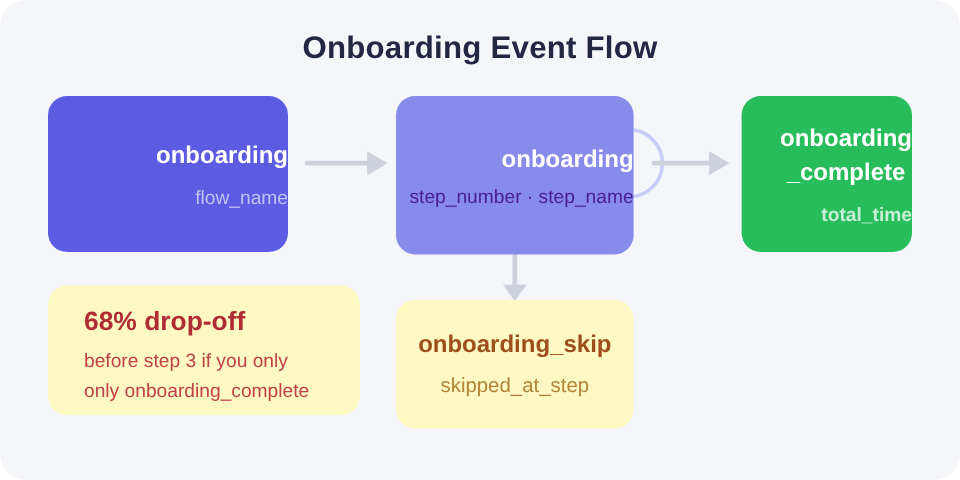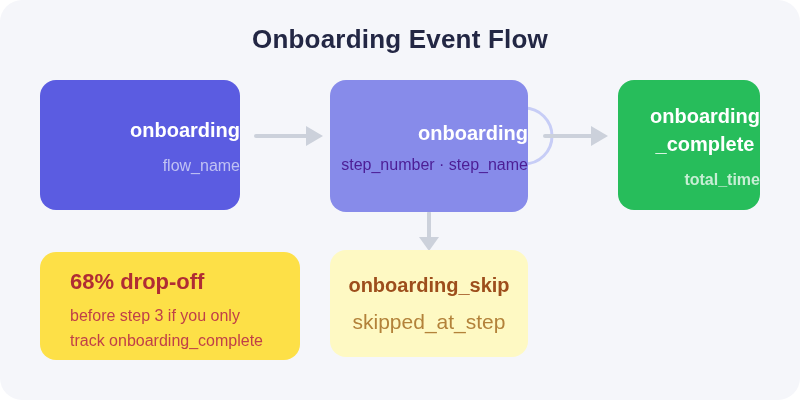--- a/index.html
+++ b/index.html
@@ -57,24 +57,24 @@
   }
   .node-start    { left: 40px;  top: 80px; width: 200px; height: 130px; background: #5b5ce1; }
   .node-step     { left: 330px; top: 80px; width: 198px; height: 132px; background: #878bea; }
   .node-complete { left: 618px; top: 80px; width: 142px; height: 130px; background: #27bd5b; }
   .node-start    .node-params { color: #c0c2f3; }
   .node-step     .node-params { color: #4c1d95; margin-top: 9px; }
   .node-complete .node-params { color: #c6eed4; font-weight: bold; }
   .callout {
     position: absolute;
     left: 40px;
-    top: 252px;
+    top: 238px;
     width: 260px;
     height: 108px;
-    background: #fde047;
+    background: #fef9c3;
     border-radius: 16px;
     box-sizing: border-box;
     padding: 17px 0 0 30px;
     z-index: 2;
   }
   .callout-heading {
     font-size: 22px;
     font-weight: bold;
     color: #b02c34;
   }
@@ -99,21 +99,21 @@
     text-align: left;
     z-index: 2;
   }
   .skip-title {
     font-size: 20px;
     font-weight: bold;
     color: #9d4e1c;
   }
   .skip-params {
     margin-top: 13px;
-    font-size: 21px;
+    font-size: 17px;
     color: #b3823a;
   }
 </style>
 </head>
 <body>
 
 <div class="canvas">
 
   <h1 class="page-title">Onboarding Event Flow</h1>
 
@@ -152,21 +152,21 @@
       <div>onboarding</div>
       <div>_complete</div>
     </div>
     <div class="node-params">total_time</div>
   </div>
 
   <div class="callout">
     <div class="callout-heading">68% drop-off</div>
     <div class="callout-body">
       <div>before step 3 if you only</div>
-      <div>track onboarding_complete</div>
+      <div>only onboarding_complete</div>
     </div>
   </div>
 
   <div class="skip-node">
     <div class="skip-title">onboarding_skip</div>
     <div class="skip-params">skipped_at_step</div>
   </div>
 
 </div>
 

